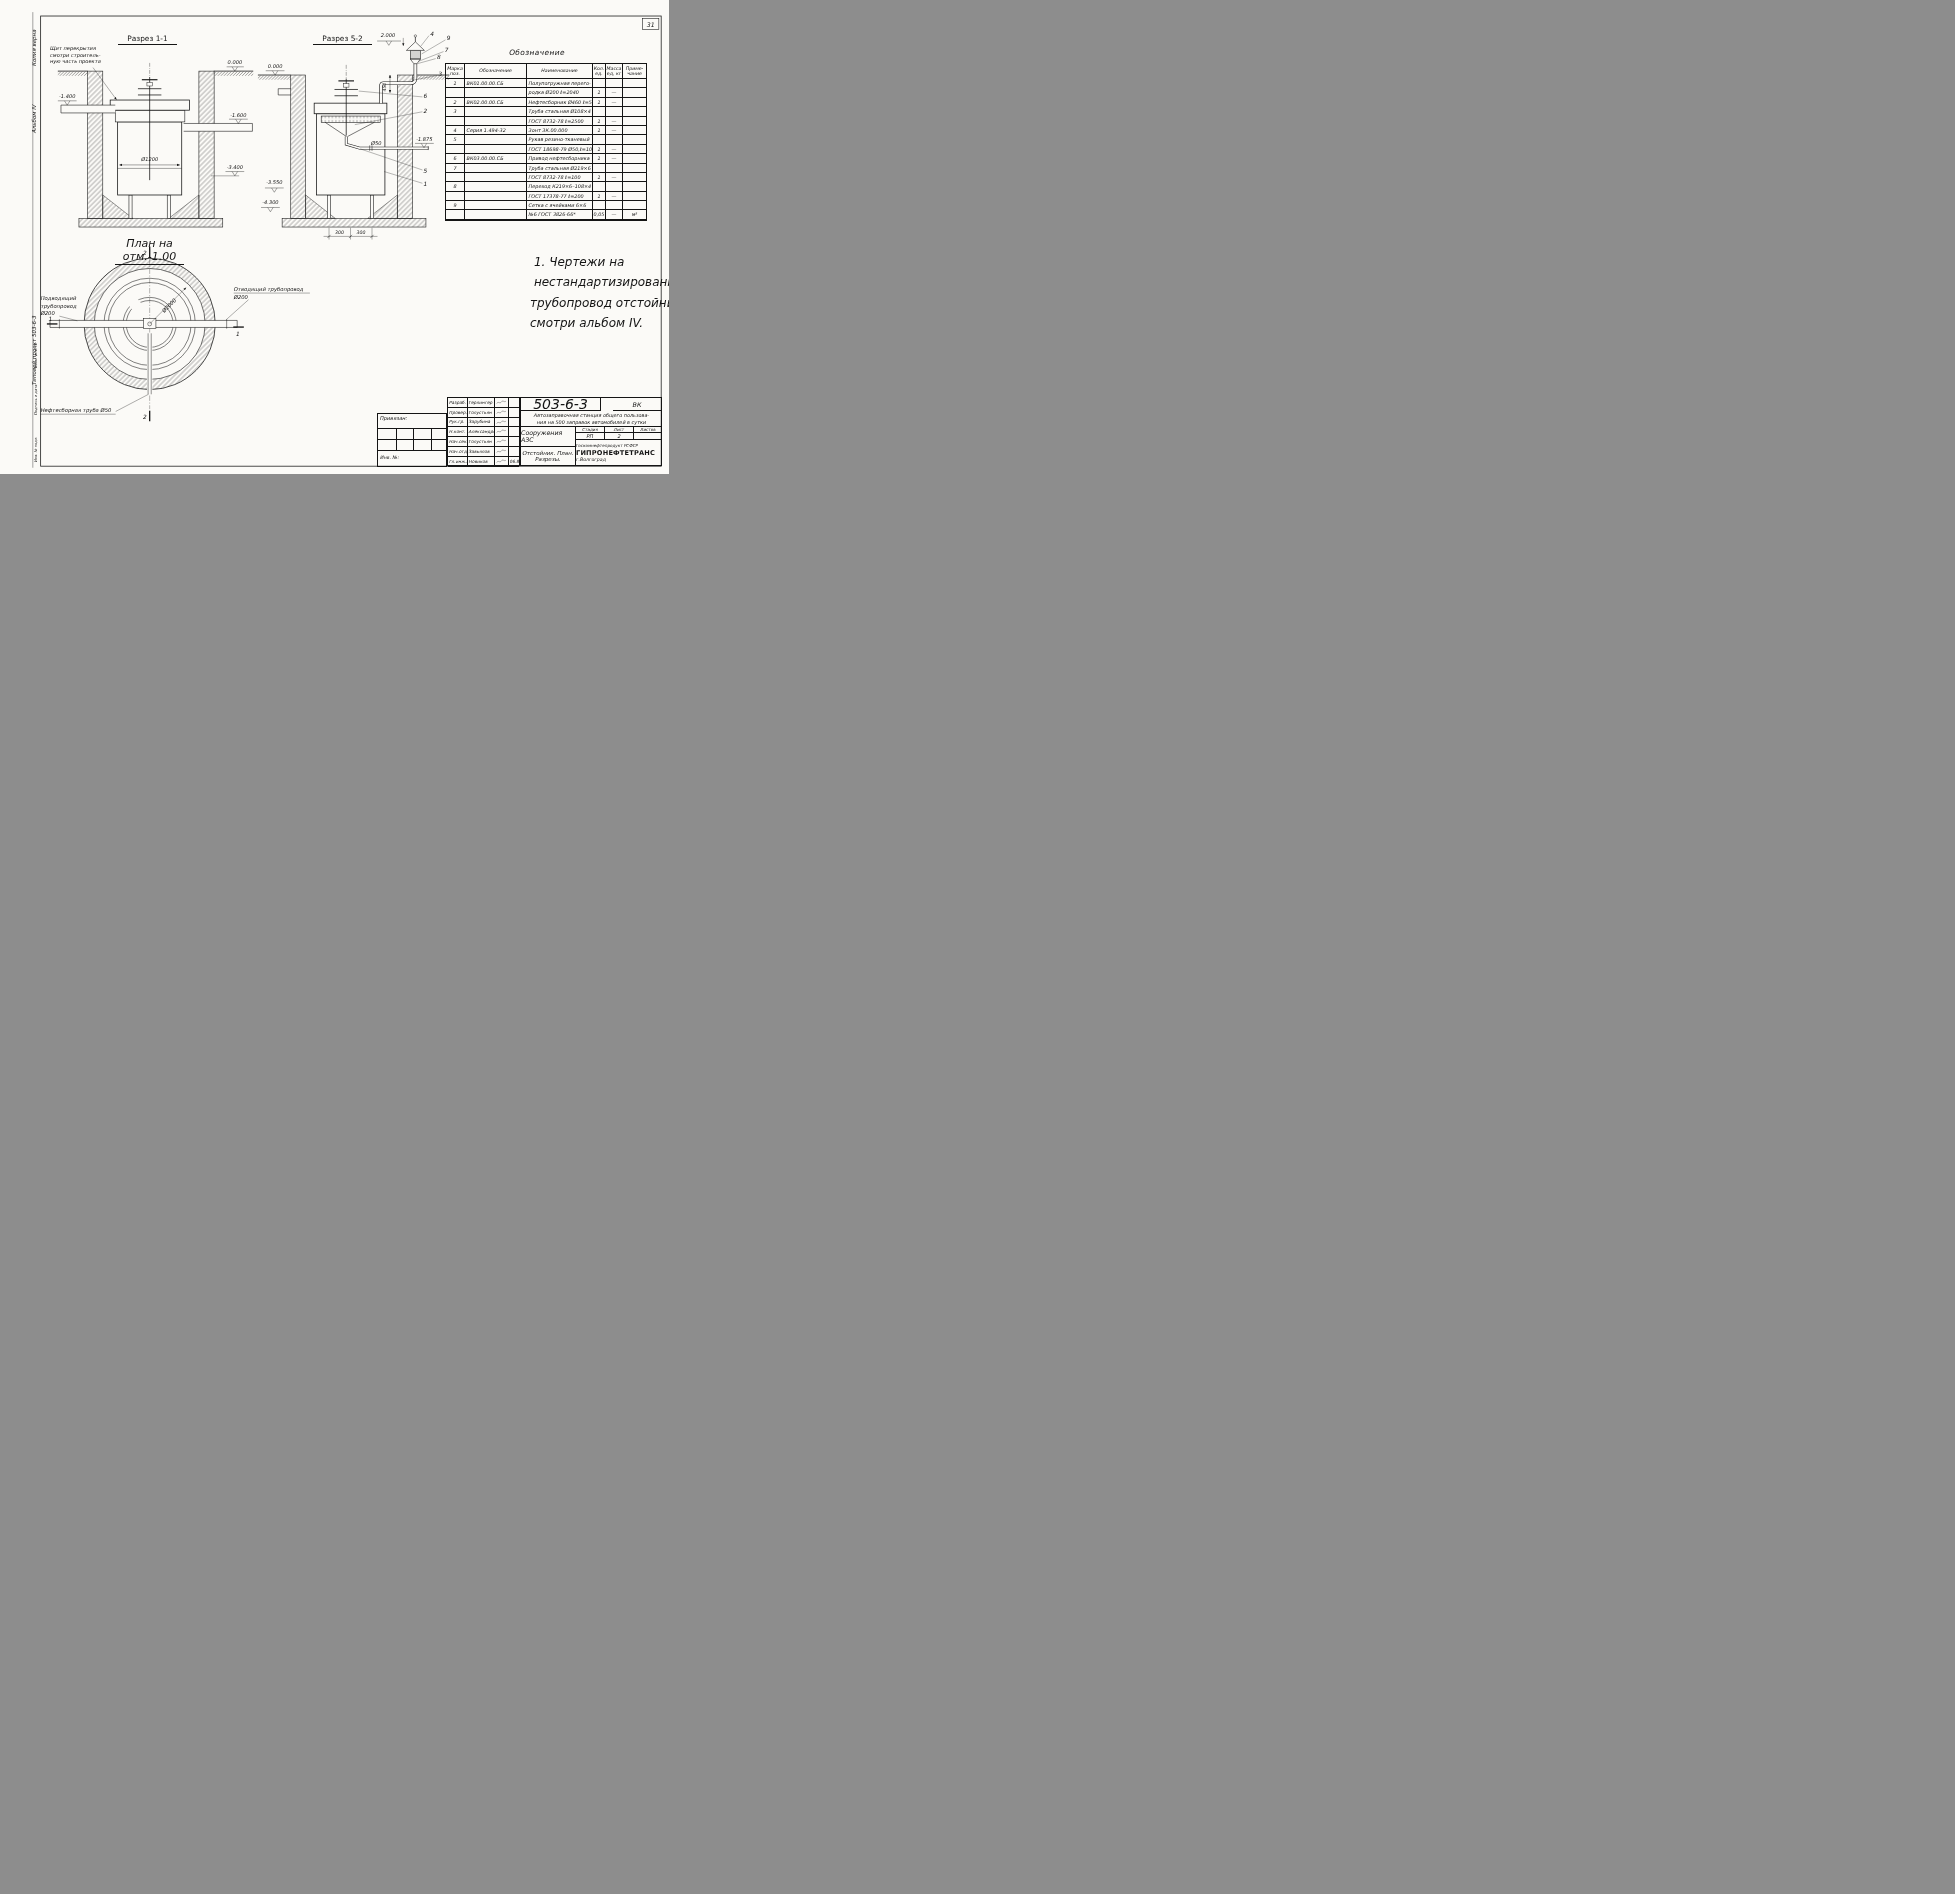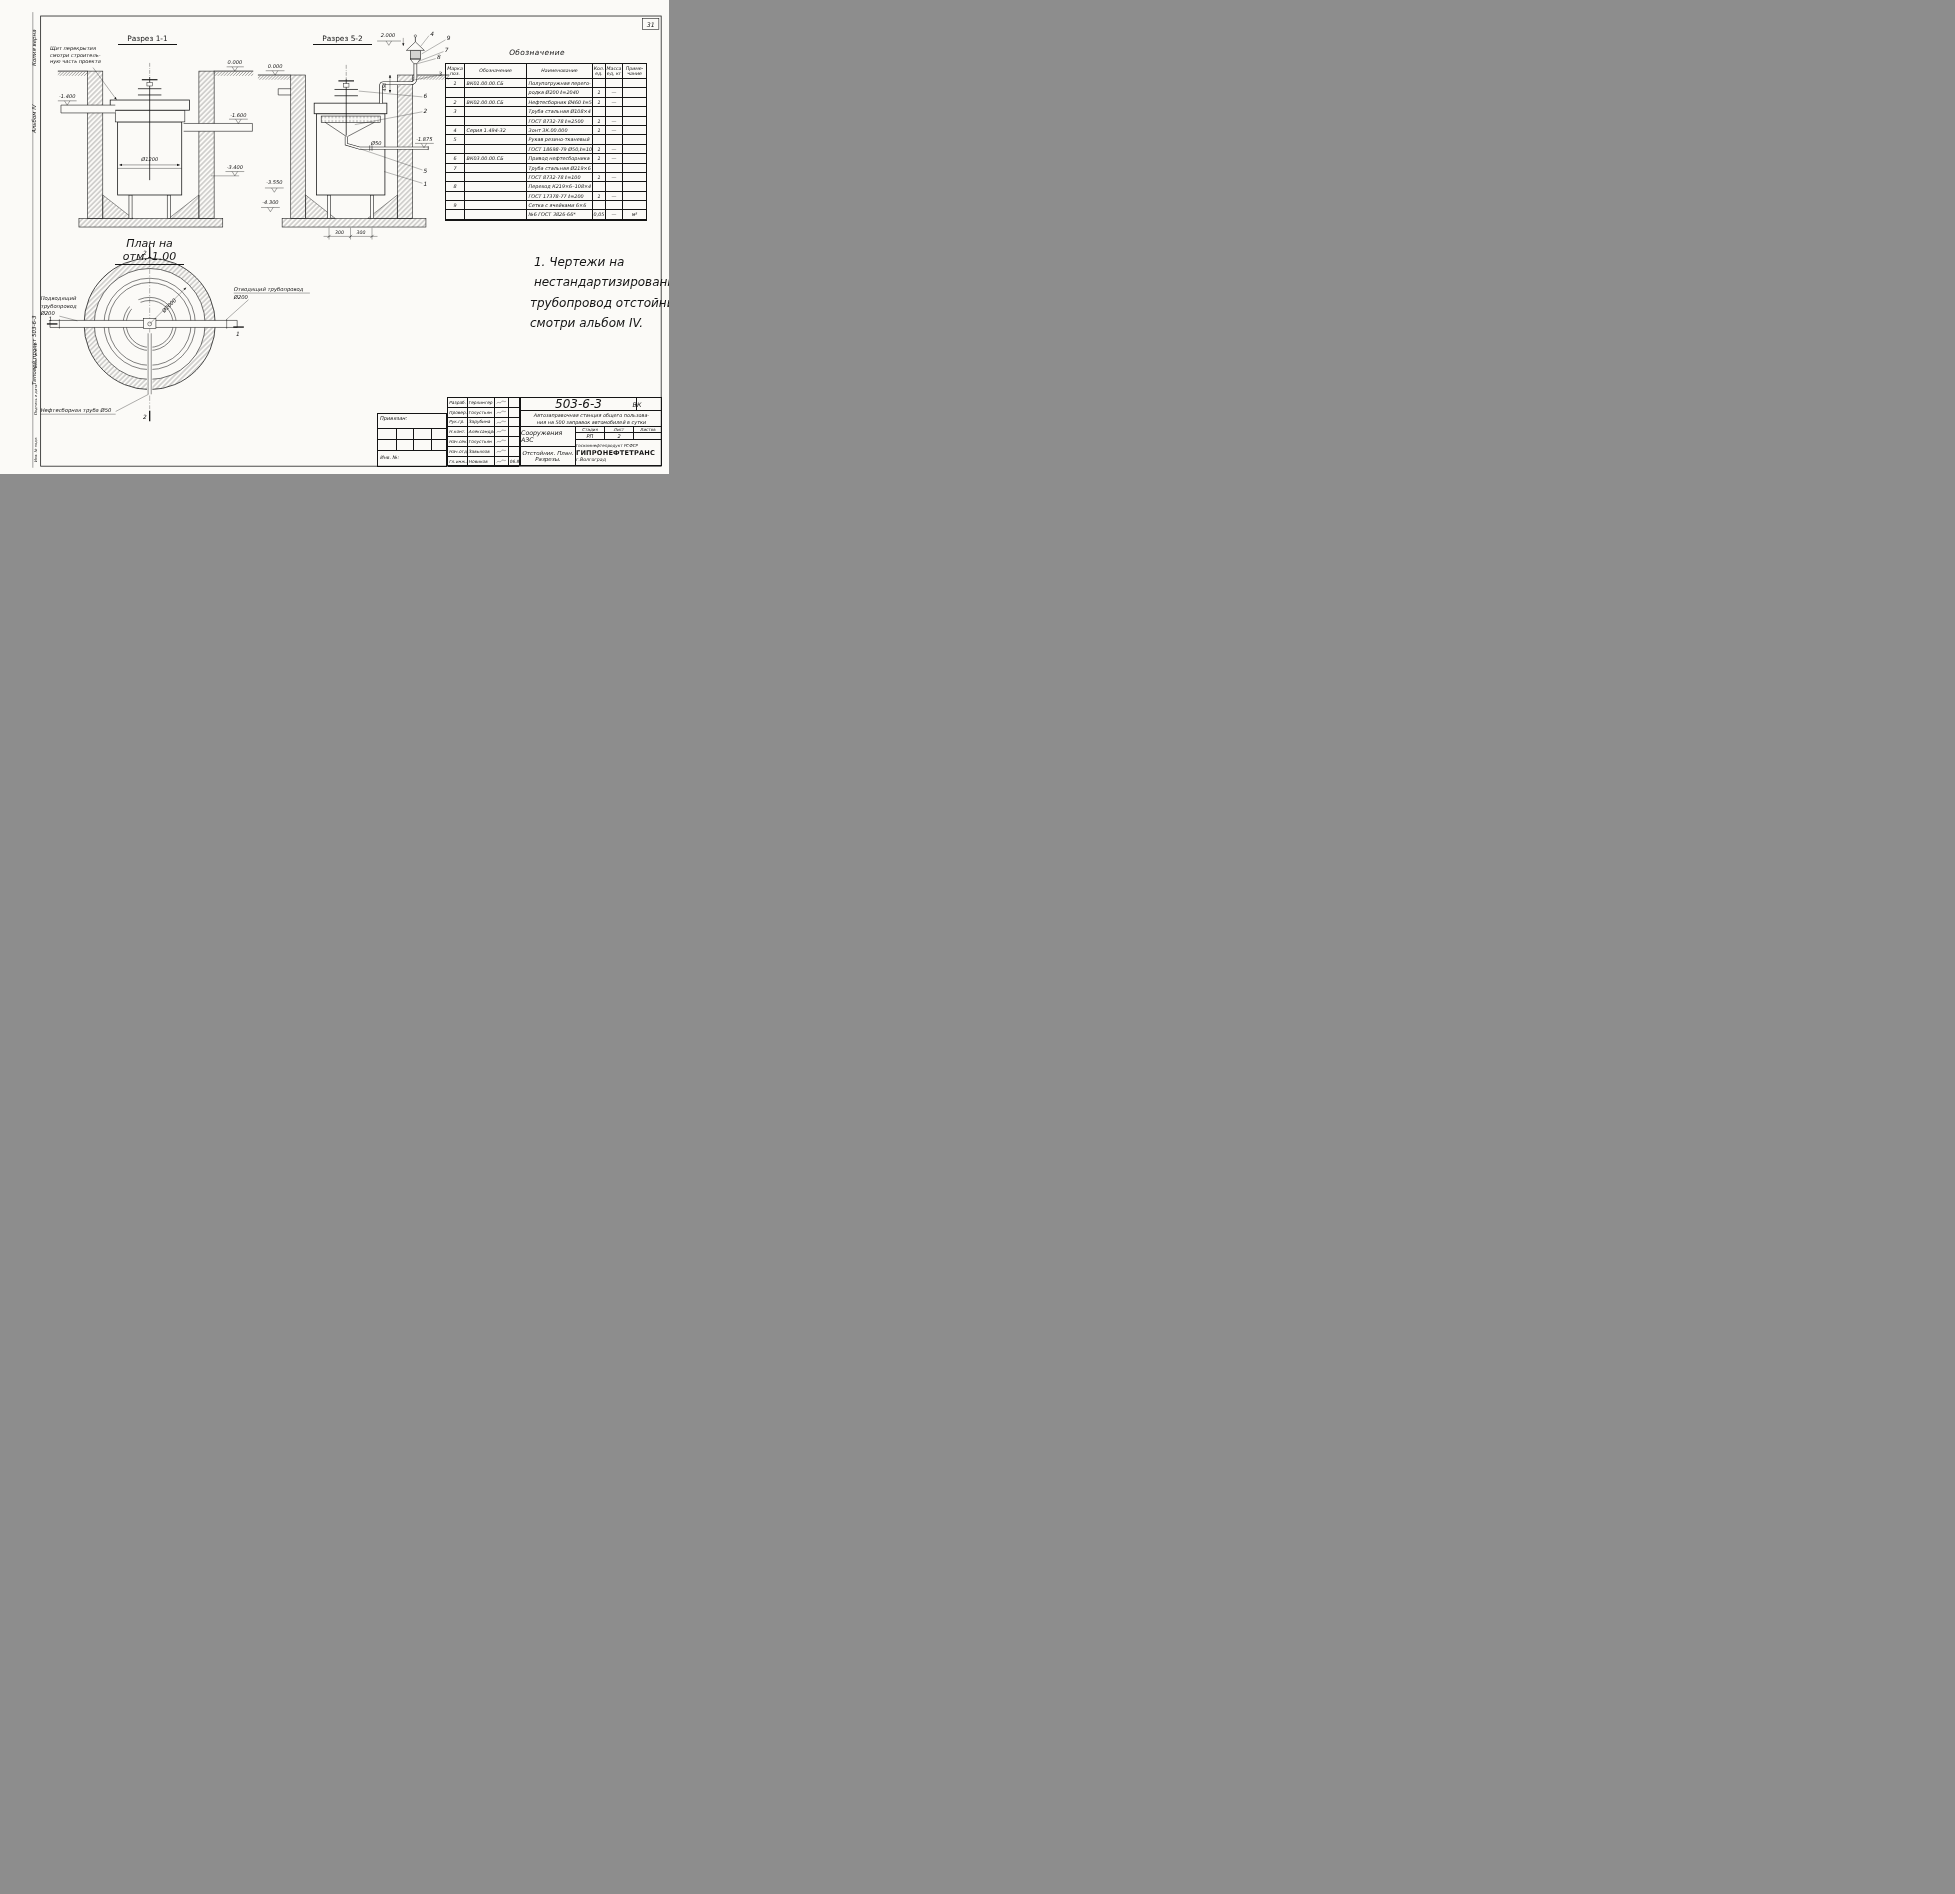--- a/index.html
+++ b/index.html
@@ -28,22 +28,22 @@
   .tb-priv .lbl{position:absolute;left:2px;top:1.6px;font-size:5.1px}
   .pl{position:absolute;background:#151515}
   .inv{position:absolute;left:2.3px;top:41px;font-size:4.7px}
   .tb-sig{position:absolute;left:70px;top:0;width:73px;height:69px;border:0.7px solid #151515;display:grid;
           grid-template-columns:19.6px 27px 14px 10.2px;grid-auto-rows:9.8px}
   .tc{border-right:0.4px solid #151515;border-bottom:0.4px solid #151515;font-size:4.3px;font-style:italic;
       display: flex;align-items:center;padding:0 1.2px;white-space:nowrap;overflow:hidden}
   .tc:nth-child(4n){border-right:none}
   .sigsq{justify-content:center}
   .tb-main{position:absolute;left:143px;top:0;width:142px;height:69px;border:0.7px solid #151515;font-style:italic}
-  .tbA{position:absolute;left:0;top:0;width:116px;height:13.3px;border-right:0.5px solid #151515;border-bottom:0.5px solid #151515;
-       display:flex;align-items:center;justify-content:center;font-size:12px}
+  .tbA{position:absolute;left:0;top:0;width:80px;height:13.3px;border-right:0.5px solid #151515;border-bottom:0.5px solid #151515;
+       display:flex;align-items:center;justify-content:center;font-size:14px}
   .tbA2{position:absolute;left:92px;top:0;width:48px;height:13.3px;border-bottom:0.5px solid #151515;
         display:flex;align-items:center;justify-content:center;font-size:6.3px}
   .tbB{position:absolute;left:0;top:13.3px;width:141px;height:15.6px;border-bottom:0.5px solid #151515;
        display:flex;flex-direction:column;align-items:center;justify-content:center;font-size:4.9px;line-height:1.35}
   .tbNameCol{position:absolute;left:0;top:29px;width:55px;height:39px;border-right:0.5px solid #151515}
   .tbObject{height:19.6px;border-bottom:0.5px solid #151515;display:flex;align-items:center;justify-content:center;font-size:6.3px}
   .tbSheetName{height:19.6px;display:flex;flex-direction:column;align-items:center;justify-content:center;font-size:5.5px;line-height:1.25}
   .tbRight{position:absolute;left:55px;top:29px;width:86px;height:39px}
   .stagegrid{display:grid;grid-template-columns:29px 29px 28px;grid-template-rows:5.5px 6.3px;border-bottom:0.5px solid #151515}
   .sgh{font-size:4.1px;text-align:center;border-right:0.4px solid #151515;border-bottom:0.4px solid #151515}

